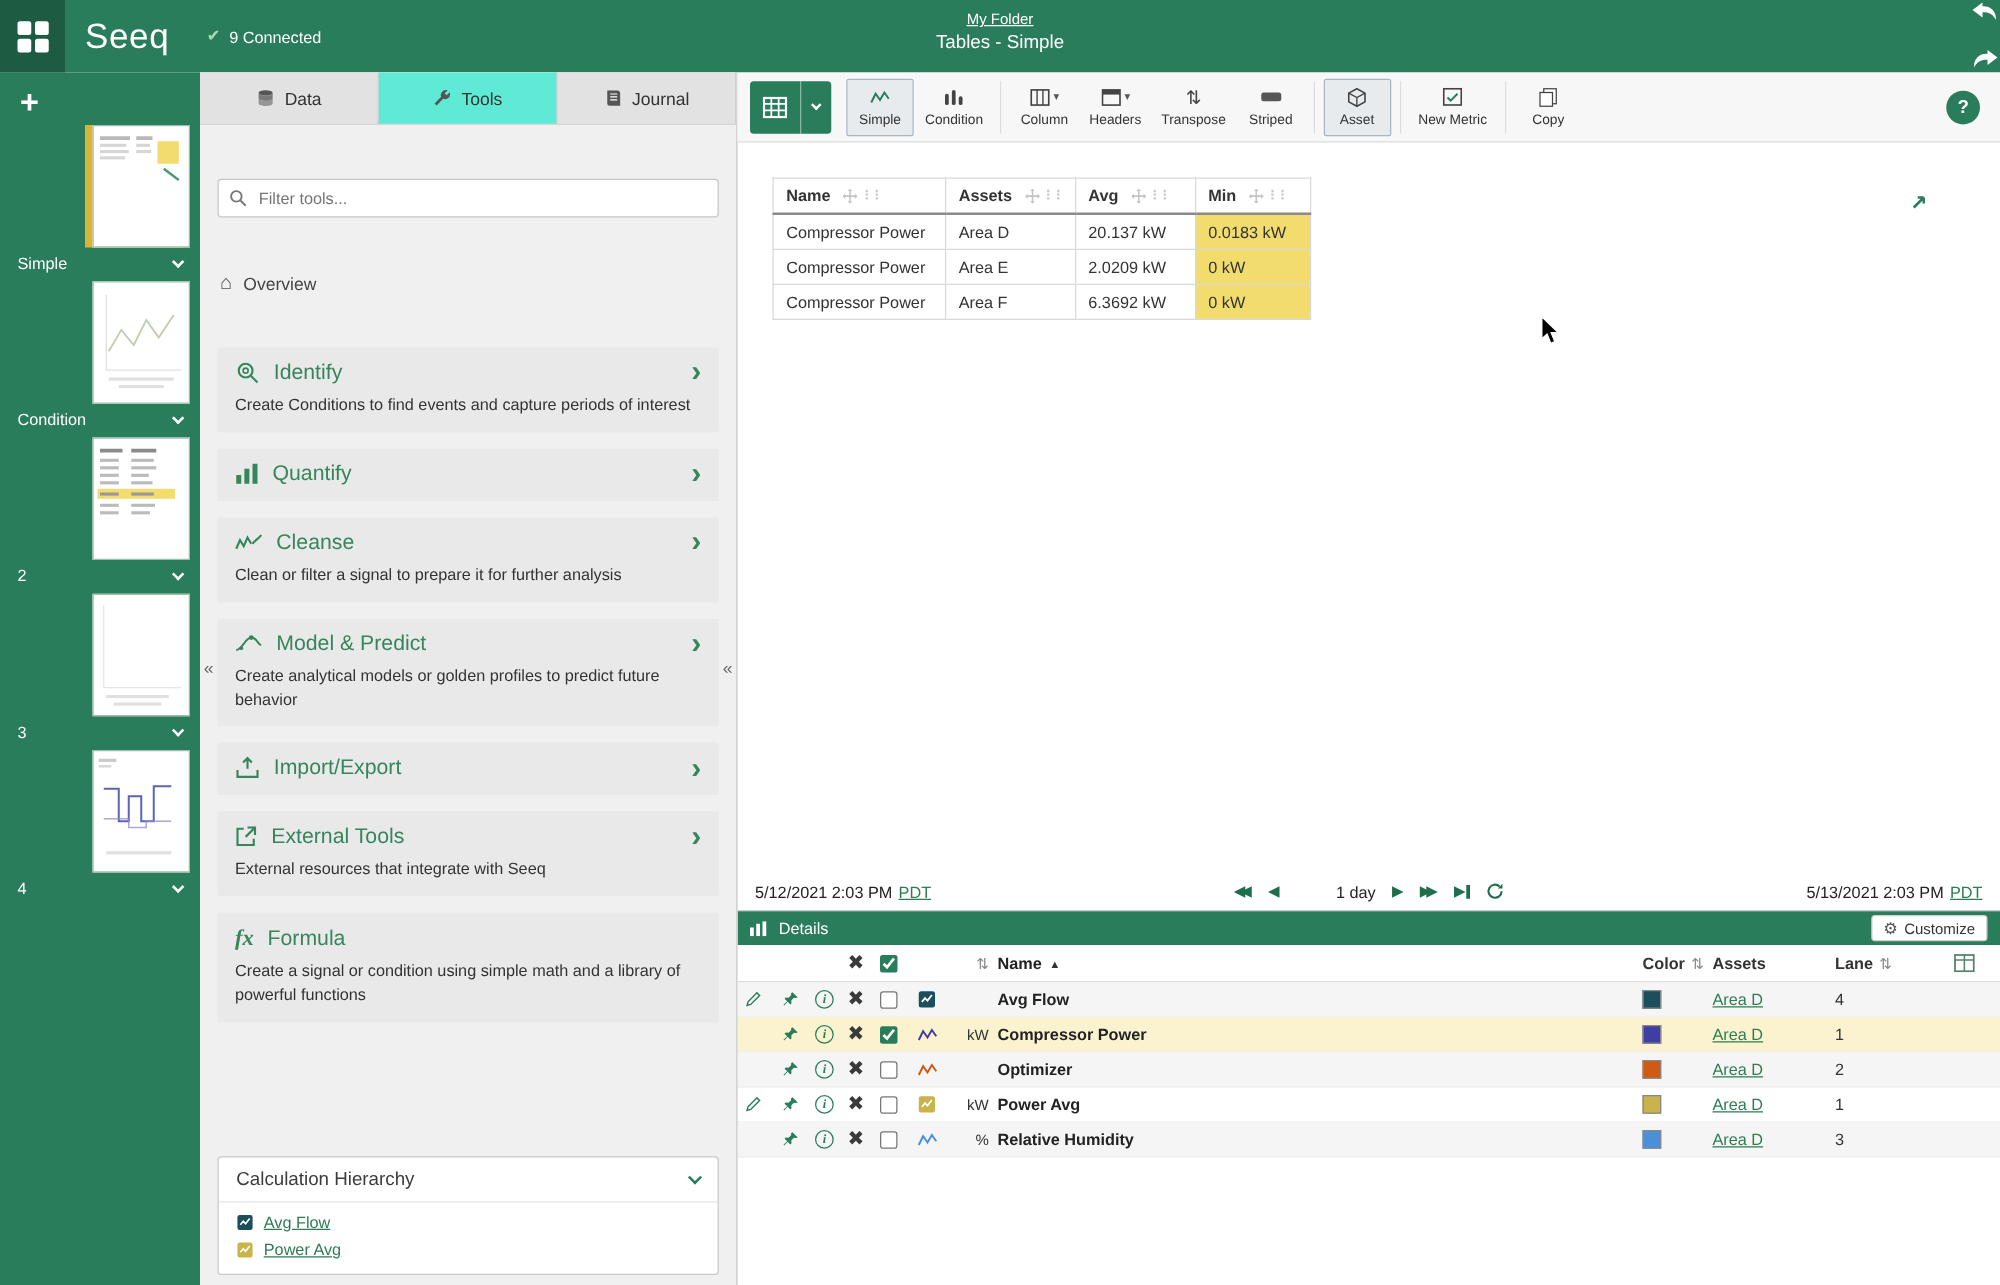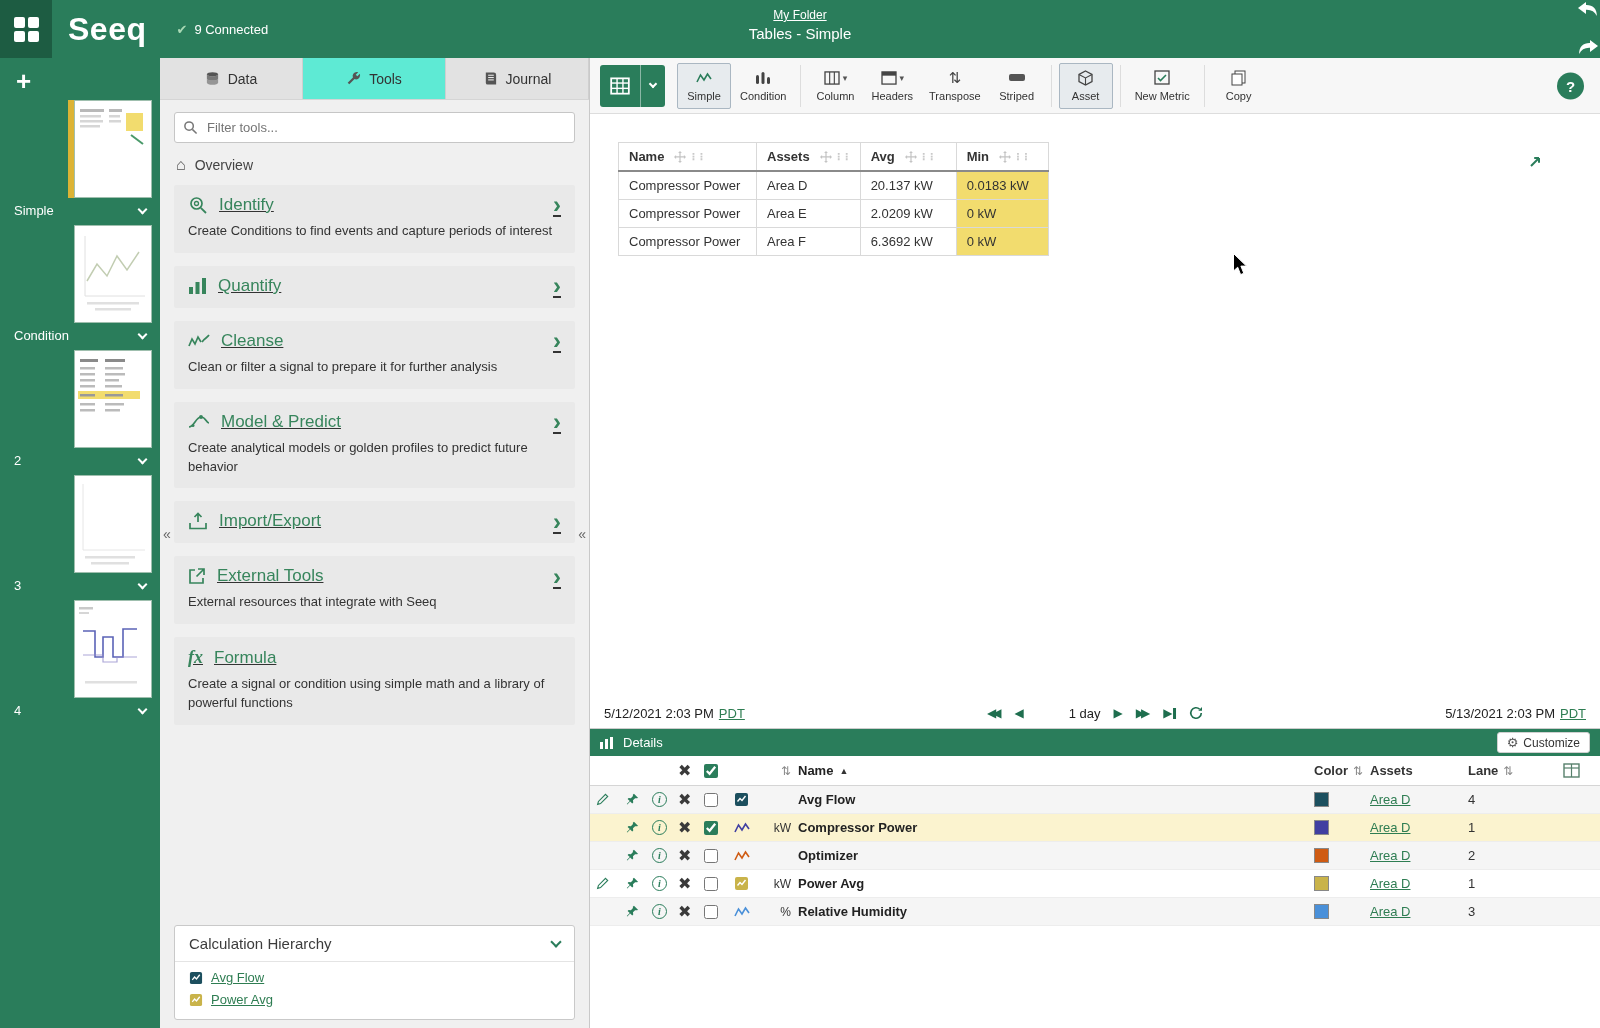--- a/index.html
+++ b/index.html
@@ -5,21 +5,21 @@
   * { box-sizing:border-box; margin:0; padding:0; }
   html,body { width:1600px; height:1028px; }
   body { font-family:"Liberation Sans","DejaVu Sans",sans-serif; font-size:13px; color:#333; background:#fff; overflow:hidden; }
   a { cursor:pointer; }
 
   
   .topbar { height:58px; background:#2a7d5b; display:flex; align-items:center; color:#fff; position:relative; }
   .logo-cell { width:52px; height:58px; background:#1d5c42; display:flex; align-items:center; justify-content:center; cursor:pointer; flex-shrink:0; }
   .grid-icon { display:grid; grid-template-columns:11px 11px; gap:3px; }
   .grid-icon i { width:11px; height:11px; background:#fff; border-radius:2px; }
-  .logo { font-size:32px; font-weight:bold; margin-left:16px; letter-spacing:.5px; }
+  .logo { font-size:28px; font-weight:normal; margin-left:16px; letter-spacing:.5px; }
   .connected { margin-left:30px; display:flex; gap:7px; align-items:center; font-size:13px; cursor:pointer; }
   .connected .check { color:#a9d9b5; font-weight:bold; }
   .title-block { position:absolute; left:50%; top:7px; transform:translateX(-50%); text-align:center; }
   .breadcrumb { color:#fff; text-decoration:underline; font-size:12px; }
   .doc-title { font-size:15px; margin-top:3px; }
   .topbar-actions { margin-left:auto; display:flex; align-items:flex-end; gap:20px; height:100%;flex-direction:column; }
   .icon-btn { cursor:pointer; display:flex; align-items:center; }
   .getlink { display:flex; gap:8px; align-items:center; font-size:14px; cursor:pointer; }
   .tb-divider { width:1px; height:58px; background:rgba(255,255,255,.25); }
   .user { display:flex; gap:8px; align-items:center; font-size:18px; cursor:pointer; }
@@ -33,31 +33,31 @@
   .ws-sidebar { width:160px; background:#2a7d5b; color:#fff; flex-shrink:0; padding-top:4px; position:relative; overflow:hidden; }
   .add-ws { color:#fff; font-size:26px; font-weight:bold; background:none; border:none; margin:6px 0 6px 16px; cursor:pointer; line-height:1; }
   .ws-item { margin-bottom:4px; }
   .thumb-wrap { display:flex; justify-content:flex-end; padding-right:8px; }
   .thumb { width:78px; height:98px; background:#fff; border:1px solid #9fbfae; cursor:pointer; }
   .ws-item.selected .thumb { box-shadow:-6px 0 0 #dcb335; }
   .ws-label { display:flex; align-items:center; justify-content:space-between; padding:5px 14px 3px 14px; font-size:13px; cursor:pointer; }
   .chev-dn { width:7px; height:7px; border-right:2px solid #fff; border-bottom:2px solid #fff; transform:rotate(45deg); margin-top:-3px; }
 
   
-  .tools-panel { width:430px; background:#f0f0f0; border-right:1px solid #c9c9c9; display:flex; flex-direction:column; position:relative; flex-shrink:0; }
+  .tools-panel { width:430px; background:#f0f0f0; border-right:1px solid #c9c9c9; display:flex; flex-direction:column; position:relative; flex-shrink:0;gap:31px; }
   .tools-tabs { display:flex; height:42px; background:#e2e2e2; flex-shrink:0; border-bottom:1px solid #d5d5d5; }
   .tab { flex:1; display:flex; align-items:center; justify-content:center; gap:8px; font-size:14px; color:#333; border-right:1px solid #cfcfcf; cursor:pointer; background:#e2e2e2; }
   .tab.active { background:#5eead4; }
   .filter-row { margin:12px 14px 8px; position:relative; }
   .filter-row input { width:100%; height:31px; border:1px solid #c6c6c6; border-radius:3px; padding:0 10px 0 32px; font-size:13px; color:#333; background:#fff; font-family:inherit; }
   .filter-row .mag { position:absolute; left:9px; top:8px; }
   .overview-row { display:flex; gap:9px; align-items:center; padding:6px 16px 12px; font-size:14px; color:#444; cursor:pointer; }
   .home-ic { font-size:16px; color:#555; line-height:1; }
   .tool-card { background:#e9e9e9; margin:0 14px 13px; padding:10px 14px 12px; cursor:pointer; border-radius:2px; }
-  .tc-head { display:flex; align-items:center; gap:11px;text-decoration:underline; }
+  .tc-head { display:flex; align-items:center; gap:11px; }
   .tc-title { color:#37855c; font-size:17px; }
   .tc-chev { margin-left:auto; color:#37855c; font-size:24px; line-height:.8; font-weight:bold; }
   .tc-desc { font-size:13px; color:#333; margin-top:7px; line-height:1.45; }
   .fx { font-family:"Liberation Serif",serif; font-style:italic; font-weight:bold; color:#37855c; font-size:18px; }
   .calc-hier { margin:auto 14px 8px; background:#fff; border:1px solid #c9c9c9; border-radius:3px; flex-shrink:0; }
   .ch-head { display:flex; justify-content:space-between; align-items:center; padding:9px 14px; font-size:15px; color:#3c3c3c; border-bottom:1px solid #e4e4e4; cursor:pointer; }
   .chev-dn-g { width:8px; height:8px; border-right:2px solid #2a7d5b; border-bottom:2px solid #2a7d5b; transform:rotate(45deg); margin-top:-4px; }
   .ch-items { padding:8px 14px 12px; display:flex; flex-direction:column; gap:7px; }
   .ch-item { display:flex; gap:8px; align-items:center; }
   .ch-item a { color:#2e7d52; text-decoration:underline; font-size:13px; }

